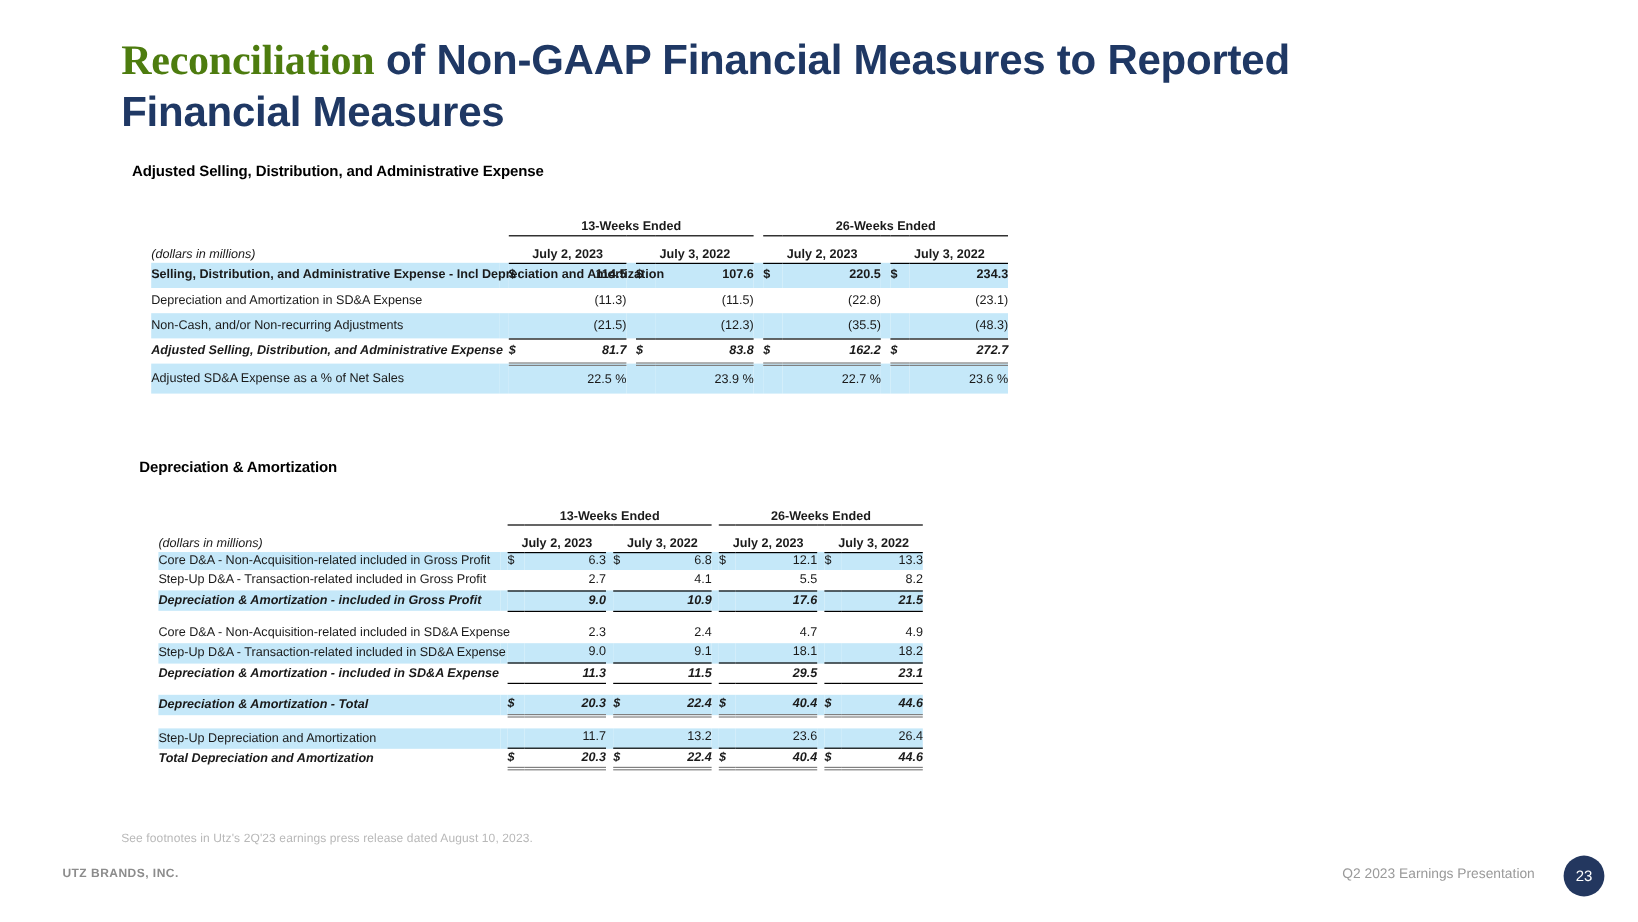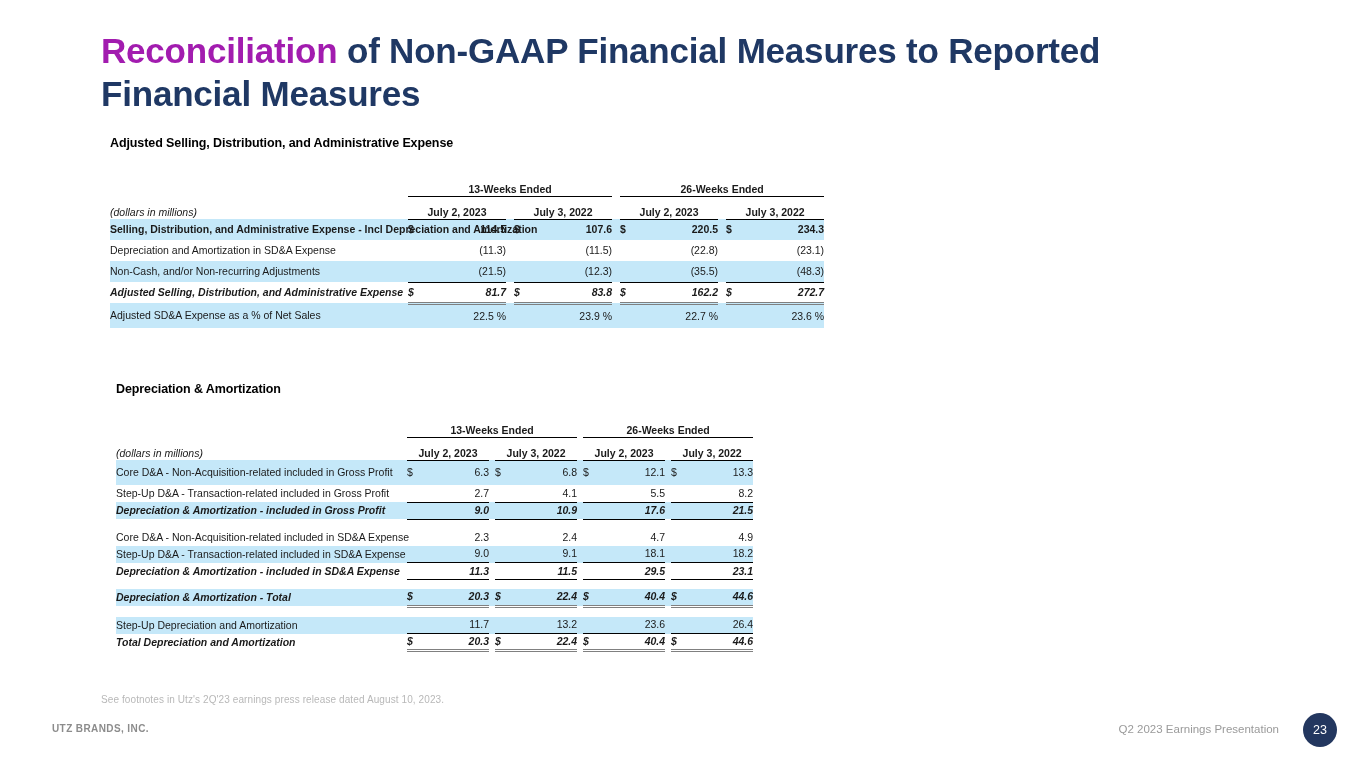--- a/index.html
+++ b/index.html
@@ -12,36 +12,37 @@
     position:relative;
   }
   .slide{position:relative;width:1365px;height:768px;}
 
   
   .title{
     position:absolute;left:101px;top:30px;width:1000px;
     font-size:35px;font-weight:bold;line-height:1.22;
     letter-spacing:-0.2px;
   }
-  .title .red{color:#a21caf;}
+  .title .red{color:#4d7c0f;font-family:Liberation Serif, serif;}
   .title .navy{color:#1f3864;}
 
   
   .sect-cap{
     position:absolute;font-size:12.5px;font-weight:bold;color:#000;
     letter-spacing:-0.1px;
   }
   #cap1{left:110px;top:136px;}
   #cap2{left:116px;top:382px;}
 
   
   .fin{
     position:absolute;
     border-collapse:collapse;
     table-layout:fixed;
+    margin-left:16px;
   }
   .fin td{
     padding:0;
     vertical-align:middle;
     font-size:10.5px;
     color:#1a1a1a;
     line-height:1.22;
     white-space:nowrap;
   }
   .lbl{text-align:left;padding-left:4px;}
@@ -246,21 +247,21 @@
           <td class="lbl dollars">(dollars in millions)</td>
           <td></td>
           <td class="hd-col" colspan="2">July 2, 2023</td>
           <td></td>
           <td class="hd-col" colspan="2">July 3, 2022</td>
           <td></td>
           <td class="hd-col" colspan="2">July 2, 2023</td>
           <td></td>
           <td class="hd-col" colspan="2">July 3, 2022</td>
         </tr>
-        <tr class="rowhl" style="height:25px">
+        <tr class="rowhl" style="height:15px">
           <td class="lbl ">Core D&amp;A - Non-Acquisition-related included in Gross Profit</td>
           <td></td>
           <td class="cur ">$</td>
           <td class="num ">6.3</td>
           <td></td>
           <td class="cur ">$</td>
           <td class="num ">6.8</td>
           <td></td>
           <td class="cur ">$</td>
           <td class="num ">12.1</td>

